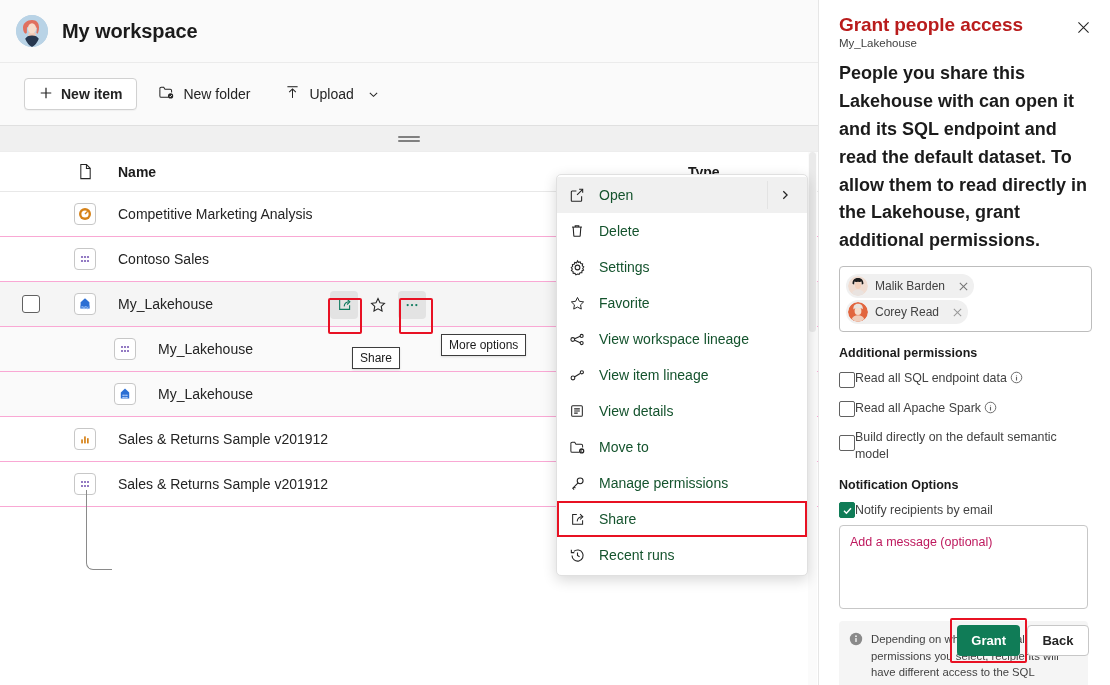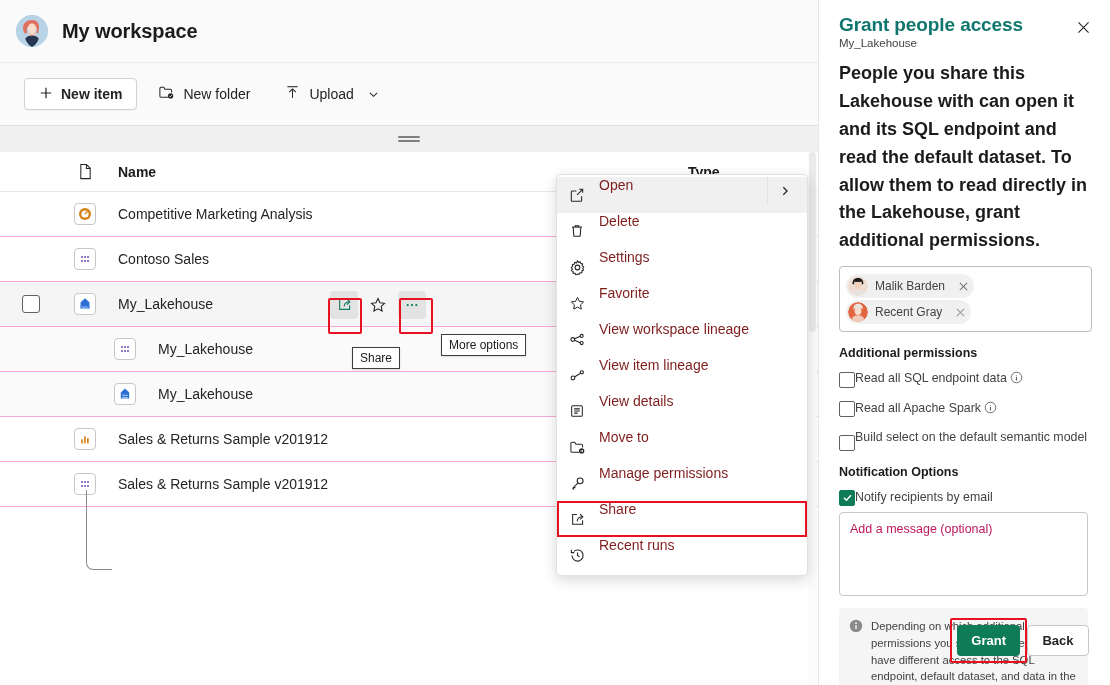--- a/index.html
+++ b/index.html
@@ -106,37 +106,37 @@
     box-shadow:0 1px 2px rgba(0,0,0,0.12); z-index:40;
   }
 
   
   .ctxmenu {
     position:absolute; left:556px; top:174px; width:252px;
     background:#ffffff; border:1px solid #e0e0e0; border-radius:5px;
     box-shadow:0 4px 14px rgba(0,0,0,0.16); padding:2px 0; z-index:30;
   }
   .mi {
-    display:flex; height:36px; padding:0 6px 0 12px;
-    font-size:14px; color:#7f1d1d; position:relative;
+    display:flex; align-items:center; height:36px; padding:0 6px 0 12px;
+    font-size:14px; color:#14532d; position:relative;
   }
   .mi.hover { background:#f0f0f0; }
   .mi .mi-ic { width:30px; flex:0 0 30px; display:flex; align-items:center; }
   .mi .mi-lb { flex:1 1 auto; }
   .mi .mi-ch { width:34px; flex:0 0 34px; display:flex; align-items:center; justify-content:center;
                border-left:1px solid #e3e3e3; height:28px; }
   .mi.boxed { outline:2.5px solid #e81123; outline-offset:-2px; z-index:2; }
 
   
   .panel {
     position:absolute; left:818px; top:0; width:292px; height:685px;
     background:#ffffff; border-left:1px solid #e6e6e6;
     padding:14px 18px 0 20px;
   }
-  .p-title { font-size:19px; font-weight:600; color:#0f766e; letter-spacing:-0.1px; }
+  .p-title { font-size:19px; font-weight:600; color:#b91c1c; letter-spacing:-0.1px; }
   .p-sub   { font-size:11.5px; color:#424242; margin-top:1px; }
   .p-close { position:absolute; right:16px; top:16px; width:22px; height:22px;
              display:flex; align-items:center; justify-content:center; }
   .p-desc  { font-size:18px; font-weight:700; color:#1b1b1b; line-height:1.55; margin-top:11px; }
 
   .people-box {
     margin-top:11px; border:1px solid #bdbdbd; border-radius:4px; padding:5px 6px;
     background:#fff;
   }
   .pill {
@@ -581,21 +581,21 @@
       </div>
       <div class="pill">
         <span class="pill-av">
           <svg width="20" height="20" viewBox="0 0 20 20">
             <circle cx="10" cy="10" r="10" fill="#e2663f"></circle>
             <ellipse cx="10" cy="9" rx="3.4" ry="4" fill="#f5ddcd"></ellipse>
             <path d="M10 1.8c3.4 0 5 2.2 4.9 5.4-1.6-1.4-7.3-1.7-9.5.2C5.2 4 6.6 1.8 10 1.8z" fill="#e8e2dc"></path>
             <path d="M10 13.2c3.2 0 5.3 1.5 6.3 3.8A10 10 0 0 1 10 20a10 10 0 0 1-6.3-3c1-2.3 3.1-3.8 6.3-3.8z" fill="#f0cdbb"></path>
           </svg>
         </span>
-        <span class="pill-nm">Recent Gray</span>
+        <span class="pill-nm">Corey Read</span>
         <span class="pill-x">
           <svg width="11" height="11" viewBox="0 0 12 12">
               <path d="M2 2l8 8M10 2L2 10" stroke="#999" stroke-width="1.1" fill="none"></path>
             </svg>
         </span>
       </div>
     </div>
 
     <div class="sec-h">Additional permissions</div>
 
@@ -614,21 +614,21 @@
       <span class="cblabel">
         <span>Read all Apache Spark</span><span class="infoi"><svg width="13" height="13" viewBox="0 0 14 14" fill="none" stroke="#616161" stroke-width="1">
               <circle cx="7" cy="7" r="5.7"></circle>
               <path d="M7 6.1v4M7 4.2v.7" stroke-width="1.2"></path>
             </svg></span>
       </span>
     </div>
 
     <div class="cbrow multi">
       <span class="cb"></span>
-      <span class="cblabel">Build select on the default semantic model</span>
+      <span class="cblabel">Build directly on the default semantic model</span>
     </div>
 
     <div class="sec-h">Notification Options</div>
 
     <div class="cbrow">
       <span class="cb on">
         <svg width="11" height="11" viewBox="0 0 12 12">
             <path d="M2.2 6.3l2.6 2.6 5-5.4" stroke="#fff" stroke-width="1.6" fill="none"></path>
           </svg>
       </span>

